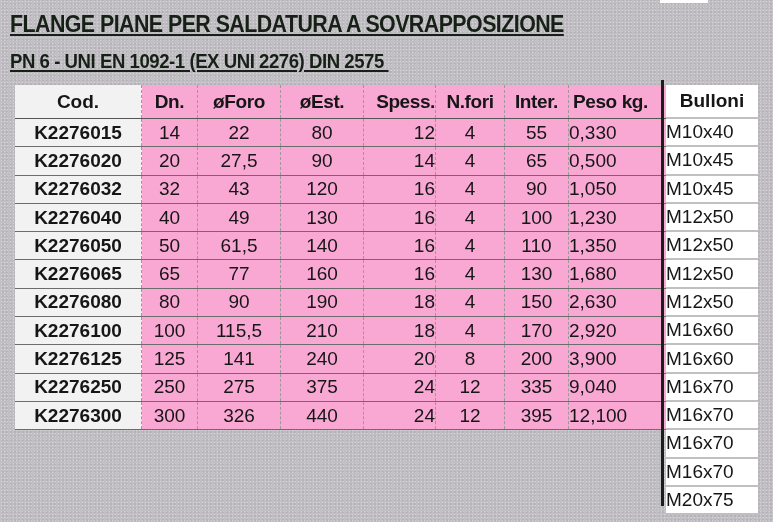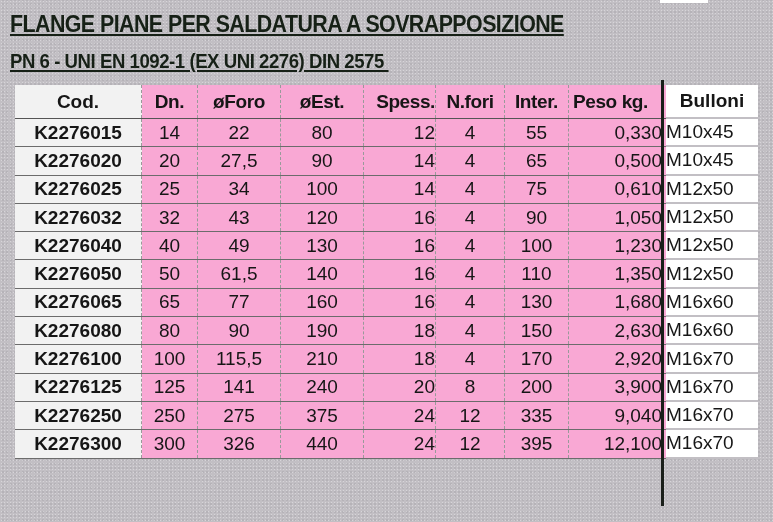--- a/index.html
+++ b/index.html
@@ -44,21 +44,21 @@
     table.main td.sep, table.main th.sep { border-left: 1px dashed #9a9a9a; }
     .c-cod { width: 126px; text-align: center; font-weight: bold; background: #f2f2f2; }
     th.c-cod { vertical-align: bottom; padding-bottom: 0; font-size: 21px; }
     td.c-cod { font-size: 20px; }
     .c-dn { width: 55px; text-align: center; }
     .c-foro { width: 82px; text-align: center; }
     .c-est { width: 82px; text-align: center; }
     .c-spess { width: 67px; text-align: right; padding-left: 4px !important; }
     .c-nfori { width: 68px; text-align: center; }
     .c-inter { width: 63px; text-align: center; }
-    .c-peso { width: 93px; text-align: right; padding-right: 10px !important; }
+    .c-peso { width: 93px; text-align: left; padding-right: 10px !important; }
     th.c-spess, th.c-nfori, th.c-inter, th.c-peso, th.c-est, th.c-foro, th.c-dn { font-size: 18px; letter-spacing: -0.4px; }
     th.c-spess { padding-left: 4px !important; }
     th.c-peso { text-align: left; padding-left: 4px !important; padding-right: 0 !important; margin-left: 15px; }
     .bulloni-wrap {
       position: absolute; left: 661px; top: 80px; width: 3px; height: 426px; background: #1a1f1a;
     }
     table.bulloni {
       position: absolute; left: 666px; top: 85px; border-collapse: separate; border-spacing: 0;
     }
     table.bulloni td, table.bulloni th {
@@ -106,30 +106,20 @@
           <td class="c-cod">K2276020</td>
           <td class="c-dn sep">20</td>
           <td class="c-foro sep">27,5</td>
           <td class="c-est sep">90</td>
           <td class="c-spess sep">14</td>
           <td class="c-nfori sep">4</td>
           <td class="c-inter sep">65</td>
           <td class="c-peso sep">0,500</td>
         </tr>
         <tr>
-          <td class="c-cod">K2276025</td>
-          <td class="c-dn sep">25</td>
-          <td class="c-foro sep">34</td>
-          <td class="c-est sep">100</td>
-          <td class="c-spess sep">14</td>
-          <td class="c-nfori sep">4</td>
-          <td class="c-inter sep">75</td>
-          <td class="c-peso sep">0,610</td>
-        </tr>
-        <tr>
           <td class="c-cod">K2276032</td>
           <td class="c-dn sep">32</td>
           <td class="c-foro sep">43</td>
           <td class="c-est sep">120</td>
           <td class="c-spess sep">16</td>
           <td class="c-nfori sep">4</td>
           <td class="c-inter sep">90</td>
           <td class="c-peso sep">1,050</td>
         </tr>
         <tr>
@@ -219,20 +209,23 @@
 <div class="bulloni-wrap"></div>
 
 <table class="bulloni">
   <thead>
     <tr>
       <th>Bulloni</th>
     </tr>
   </thead>
   <tbody id="brows">
       <tr>
+        <td>M10x40</td>
+      </tr>
+      <tr>
         <td>M10x45</td>
       </tr>
       <tr>
         <td>M10x45</td>
       </tr>
       <tr>
         <td>M12x50</td>
       </tr>
       <tr>
         <td>M12x50</td>
@@ -253,15 +246,18 @@
         <td>M16x70</td>
       </tr>
       <tr>
         <td>M16x70</td>
       </tr>
       <tr>
         <td>M16x70</td>
       </tr>
       <tr>
         <td>M16x70</td>
+      </tr>
+      <tr>
+        <td>M20x75</td>
       </tr>
     </tbody>
 </table>
 
 </body></html>

